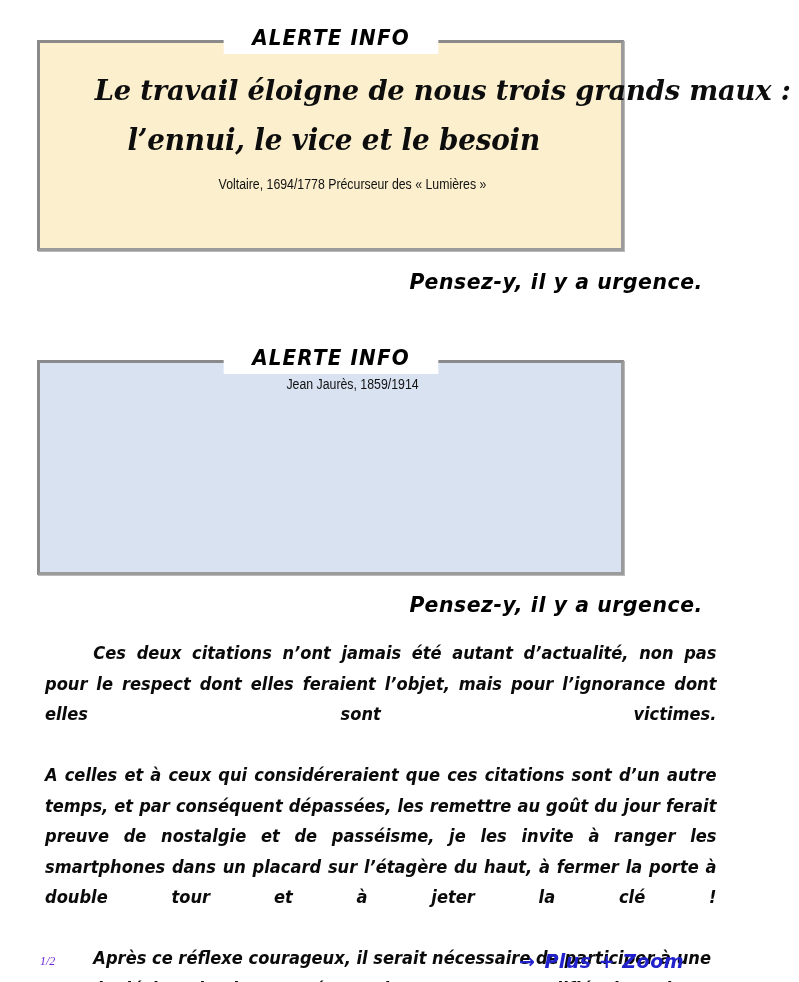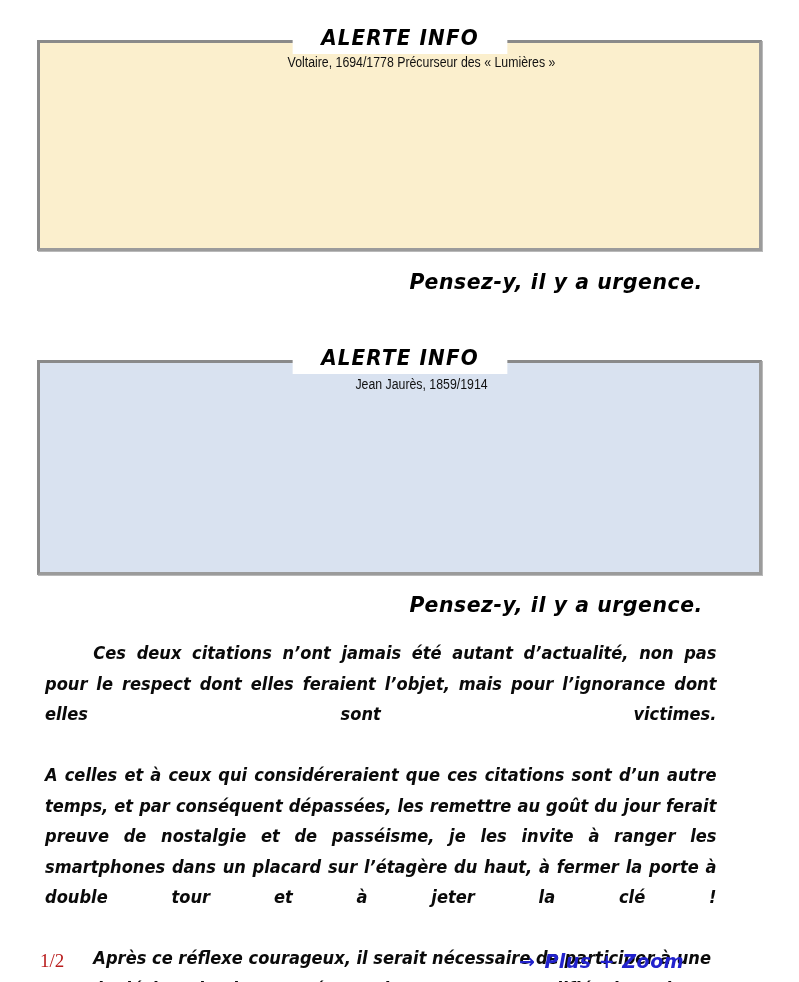--- a/index.html
+++ b/index.html
@@ -18,21 +18,21 @@
 
   .page {
     position: absolute;
     inset: 0;
   }
 
   
   .alert-box {
     position: absolute;
     left: 37px;
-    width: 725px;
+    width: 587px;
     box-sizing: border-box;
     border: 3px solid #8a8a8a;
     border-right-color: #9b9b9b;
     border-bottom-color: #9b9b9b;
     box-shadow: 1px 1px 0 0 #b9b9b9;
     padding-left: 44px;
   }
   .alert-box.cream {
     top: 40px;
     height: 211px;
@@ -153,23 +153,24 @@
     left: 40px;
     right: 40px;
     top: 950px;
     height: 28px;
   }
   .page-number {
     position: absolute;
     left: 0;
     top: 2px;
     font-family: "Liberation Serif", serif;
-    font-size: 19px;
+    font-style: italic;
+    font-size: 12px;
     line-height: 18px;
-    color: #b91c1c;
+    color: #6d28d9;
   }
   .plus-zoom {
     position: absolute;
     right: 75px;
     top: -2px;
     font-family: "DejaVu Sans", sans-serif;
     font-weight: bold;
     font-style: italic;
     font-size: 19px;
     line-height: 26px;
@@ -187,20 +188,24 @@
 </style>
 </head>
 <body>
 
 <div class="page">
 
   <div class="alert-box cream">
     <div class="alert-title-wrap">
       <span class="alert-title">ALERTE INFO</span>
     </div>
+    <div class="quote-lines">
+      <div class="quote-line">Le travail éloigne de nous trois grands maux :</div>
+      <div class="quote-line" style="text-align:left; padding-left:34px;">l’ennui, le vice et le besoin</div>
+    </div>
     <div class="attribution">Voltaire, 1694/1778 Précurseur des « Lumières »</div>
   </div>
 
   <div class="pensez one">Pensez-y, il y a urgence.</div>
 
   <div class="alert-box blue">
     <div class="alert-title-wrap">
       <span class="alert-title">ALERTE INFO</span>
     </div>
     <div class="attribution">Jean Jaurès, 1859/1914</div>

